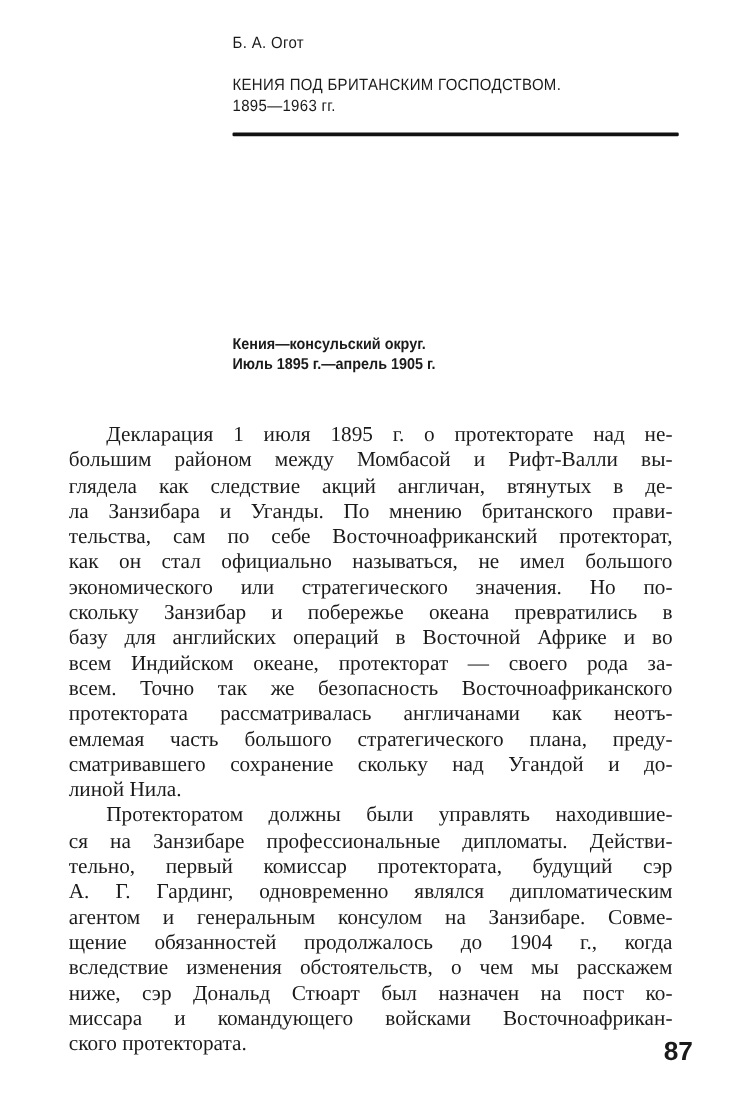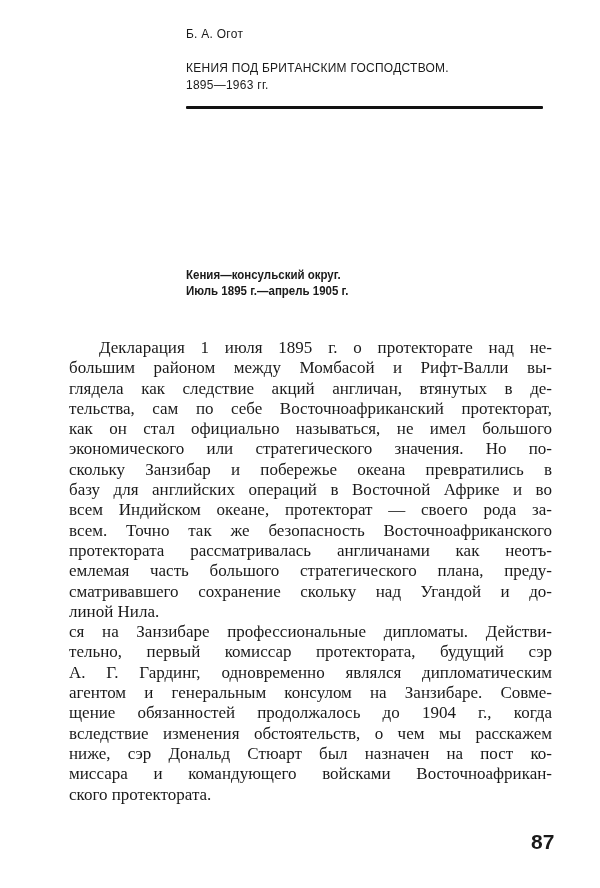--- a/index.html
+++ b/index.html
@@ -53,21 +53,21 @@
       width: 300px;
       font-family: "Liberation Sans", "DejaVu Sans", sans-serif;
       font-weight: bold;
       font-size: 12.5px;
       line-height: 16px;
       transform: scaleX(0.92);
       transform-origin: left;
     }
     .body-text {
       position: absolute;
-      left: 69px;
+      left: 55px;
       top: 338px;
       width: 483px;
       font-family: "Liberation Serif", "DejaVu Serif", serif;
       font-size: 17px;
       line-height: 20.3px;
       text-align: justify;
       text-align-last: left;
     }
     .line {
       display: block;
@@ -106,33 +106,35 @@
 <div class="section-heading">
   <div>Кения—консульский округ.</div>
   <div>Июль 1895 г.—апрель 1905 г.</div>
 </div>
 
 <div class="body-text">
   <div>
     <span class="line indent">Декларация 1 июля 1895 г. о протекторате над не-</span>
     <span class="line">большим районом между Момбасой и Рифт-Валли вы-</span>
     <span class="line">глядела как следствие акций англичан, втянутых в де-</span>
+    <span class="line">ла Занзибара и Уганды. По мнению британского прави-</span>
     <span class="line">тельства, сам по себе Восточноафриканский протекторат,</span>
     <span class="line">как он стал официально называться, не имел большого</span>
     <span class="line">экономического или стратегического значения. Но по-</span>
     <span class="line">скольку Занзибар и побережье океана превратились в</span>
     <span class="line">базу для английских операций в Восточной Африке и во</span>
     <span class="line">всем Индийском океане, протекторат — своего рода за-</span>
     <span class="line">всем. Точно так же безопасность Восточноафриканского</span>
     <span class="line">протектората рассматривалась англичанами как неотъ-</span>
     <span class="line">емлемая часть большого стратегического плана, преду-</span>
     <span class="line">сматривавшего сохранение скольку над Угандой и до-</span>
     <span class="line last">линой Нила.</span>
   </div>
   <div>
+    <span class="line indent">Протекторатом должны были управлять находившие-</span>
     <span class="line">ся на Занзибаре профессиональные дипломаты. Действи-</span>
     <span class="line">тельно, первый комиссар протектората, будущий сэр</span>
     <span class="line">А. Г. Гардинг, одновременно являлся дипломатическим</span>
     <span class="line">агентом и генеральным консулом на Занзибаре. Совме-</span>
     <span class="line">щение обязанностей продолжалось до 1904 г., когда</span>
     <span class="line">вследствие изменения обстоятельств, о чем мы расскажем</span>
     <span class="line">ниже, сэр Дональд Стюарт был назначен на пост ко-</span>
     <span class="line">миссара и командующего войсками Восточноафрикан-</span>
     <span class="line last">ского протектората.</span>
   </div>

